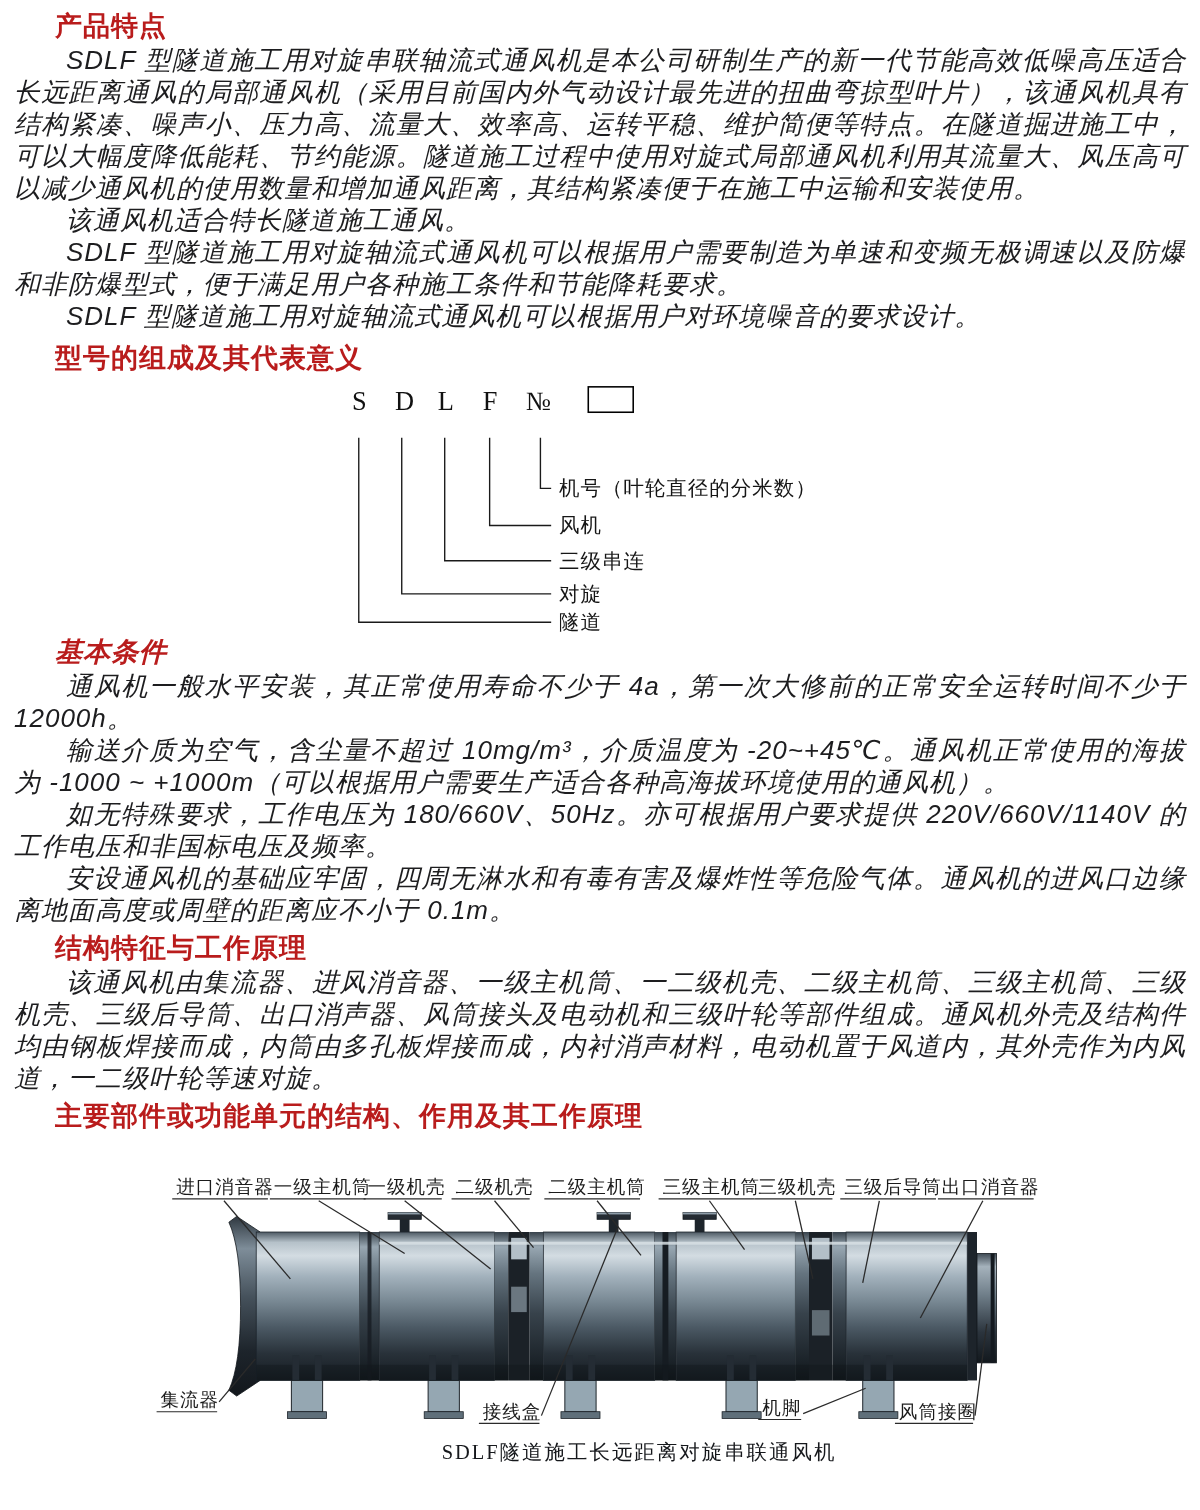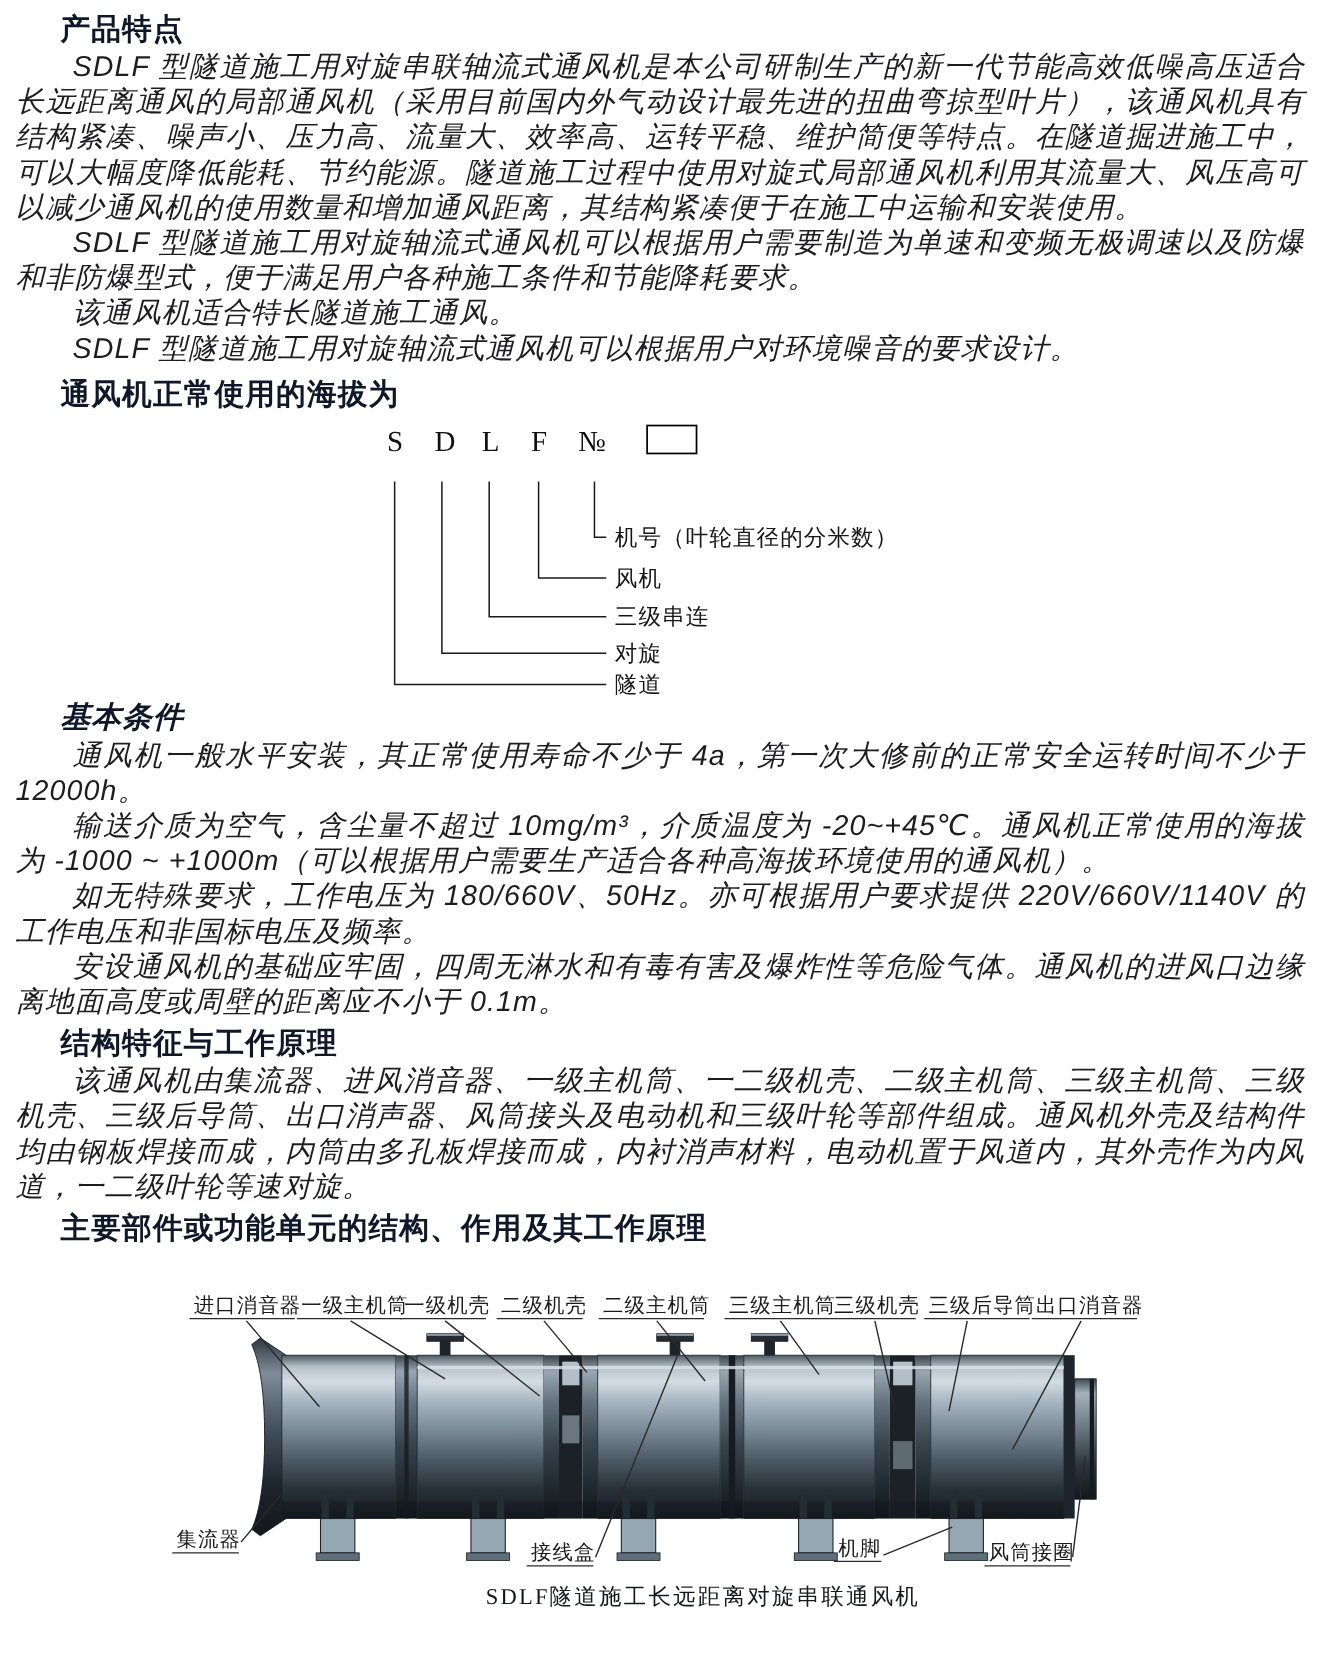--- a/index.html
+++ b/index.html
@@ -1,18 +1,18 @@
 <!DOCTYPE html>
 <html><head>
 <meta charset="utf-8">
 <style>
   html,body{margin:0;padding:0;background:#ffffff;}
   body{width:1200px;color:#1d1d1f;font-family:"Liberation Sans","DejaVu Sans",sans-serif;}
   .doc{padding:10px 14px 0 14px;}
-  h2.sec{color:#0f172a;font-size:27px;line-height:32px;font-weight:bold;
+  h2.sec{color:#b91c1c;font-size:27px;line-height:32px;font-weight:bold;
          margin:6px 0 2px 41px;letter-spacing:1px;}
   h2.sec.first{margin-top:0;}
   p.b{font-size:26px;line-height:32px;margin:0;text-align:justify;
       text-indent:2em;letter-spacing:1px;font-style:italic;}
   svg{display:block;}
   .model-svg{margin:0;}
   .fan-svg{margin-top:28px;}
   .model-letter{font-family:"Liberation Serif","DejaVu Serif",serif;font-size:27px;fill:#111;}
   .model-label{font-size:21px;fill:#161616;letter-spacing:1px;}
   .dlabel{font-family:"Liberation Serif","DejaVu Serif",serif;font-size:19px;fill:#1b1b1b;letter-spacing:1px;}
@@ -20,26 +20,26 @@
   .ln{stroke:#2a2a2a;stroke-width:1.3;fill:none;}
   .ul{stroke:#2a2a2a;stroke-width:1.2;}
 </style>
 </head>
 <body>
 
 <div class="doc">
 
   <h2 class="sec first">产品特点</h2>
   <p class="b">SDLF 型隧道施工用对旋串联轴流式通风机是本公司研制生产的新一代节能高效低噪高压适合长远距离通风的局部通风机（采用目前国内外气动设计最先进的扭曲弯掠型叶片），该通风机具有结构紧凑、噪声小、压力高、流量大、效率高、运转平稳、维护简便等特点。在隧道掘进施工中，可以大幅度降低能耗、节约能源。隧道施工过程中使用对旋式局部通风机利用其流量大、风压高可以减少通风机的使用数量和增加通风距离，其结构紧凑便于在施工中运输和安装使用。</p>
+  <p class="b">该通风机适合特长隧道施工通风。</p>
   <p class="b">SDLF 型隧道施工用对旋轴流式通风机可以根据用户需要制造为单速和变频无极调速以及防爆和非防爆型式，便于满足用户各种施工条件和节能降耗要求。</p>
-  <p class="b">该通风机适合特长隧道施工通风。</p>
   <p class="b">SDLF 型隧道施工用对旋轴流式通风机可以根据用户对环境噪音的要求设计。</p>
 
 
-  <h2 class="sec" style="margin-top:10px;">通风机正常使用的海拔为</h2>
+  <h2 class="sec" style="margin-top:10px;">型号的组成及其代表意义</h2>
 
   <svg class="model-svg" viewBox="0 0 1200 260" width="1172" height="260">
     <g>
       <text class="model-letter" x="346" y="32">S</text>
       <text class="model-letter" x="390" y="32">D</text>
       <text class="model-letter" x="434" y="32">L</text>
       <text class="model-letter" x="480" y="32">F</text>
       <text class="model-letter" x="524" y="32">№</text>
     </g>
     <rect x="588" y="8" width="46" height="26" fill="none" stroke="#000" stroke-width="1.6"></rect>

